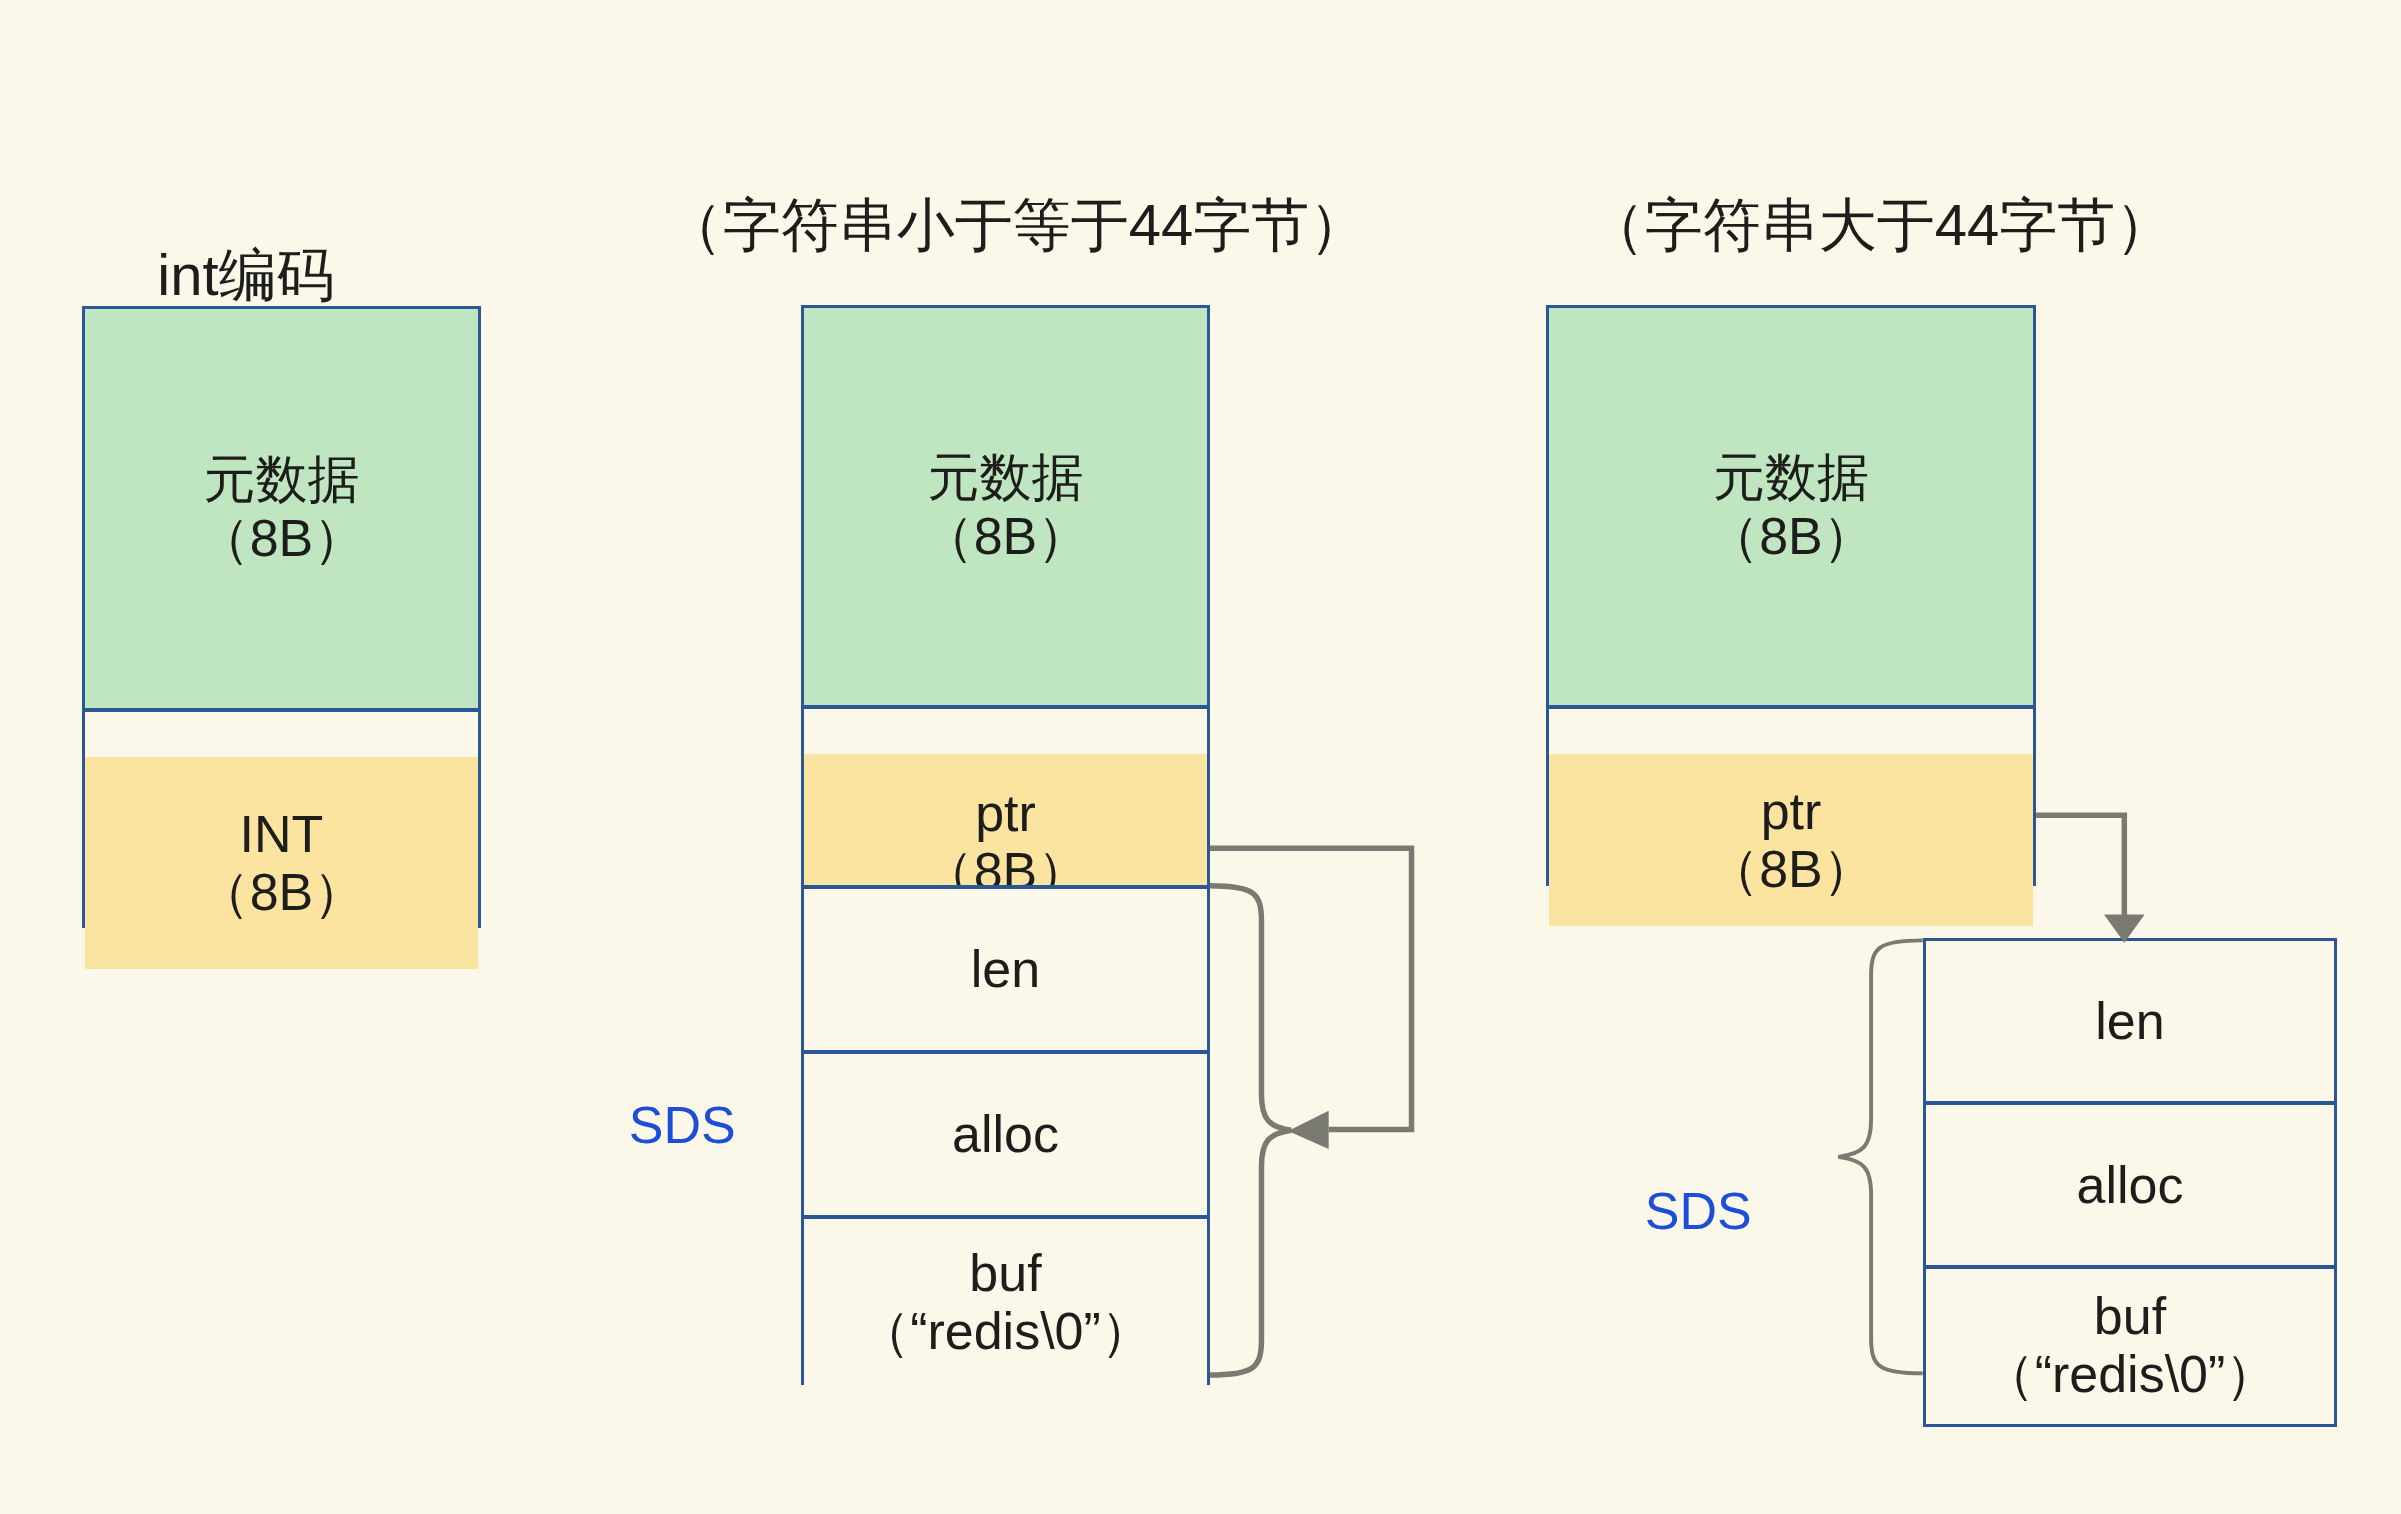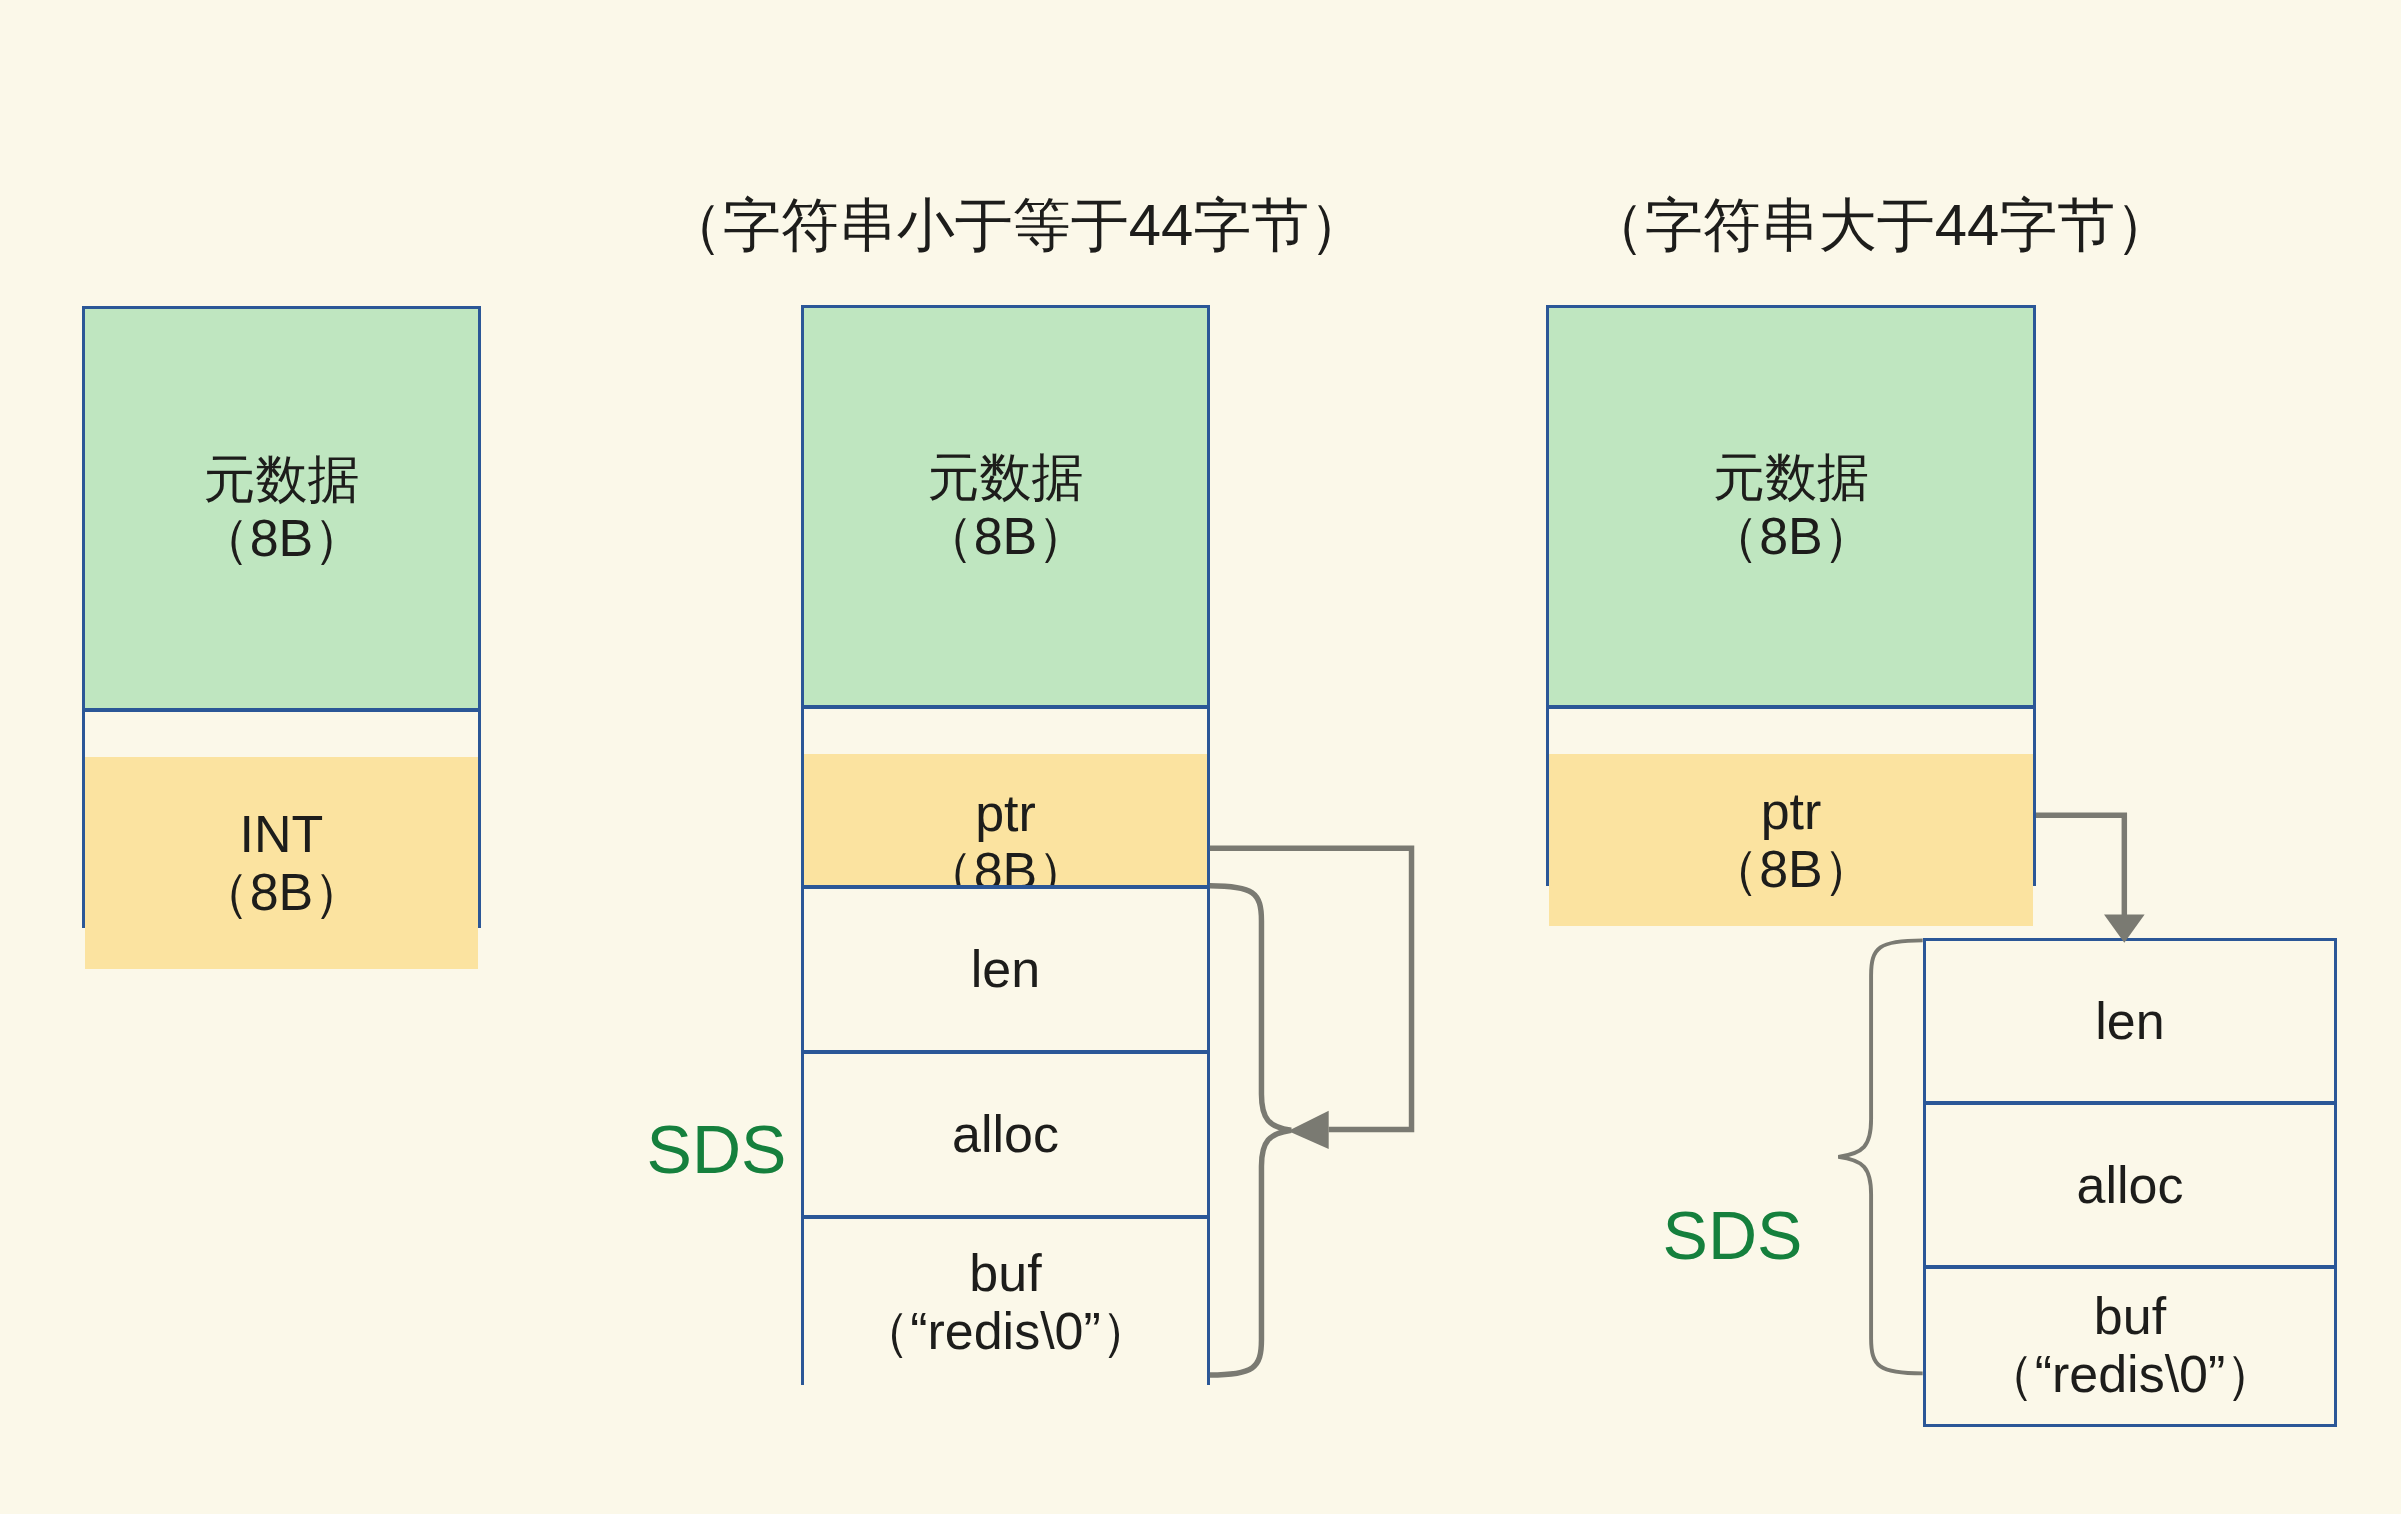--- a/index.html
+++ b/index.html
@@ -45,39 +45,42 @@
   .cell.green  { background: #bfe6c0; }
   .cell.yellow { background: #fbe3a0; margin-top: 45px; }
   .cell.plain  { background: #fbf8e9; }
   .divider {
     position: absolute;
     background: #2b5797;
     height: 3.9px;
   }
   .sds-label {
     position: absolute;
-    color: #15803d;
-    font-size: 68px;
+    color: #1d4ed8;
+    font-size: 52px;
     line-height: 1;
     white-space: pre;
   }
   svg.overlay {
     position: absolute;
     left: 0;
     top: 0;
     width: 2401px;
     height: 1515px;
     pointer-events: none;
   }
 </style>
 </head>
 <body>
 
 <div id="canvas">
 
+  <div class="col-title" style="left:43px; top:109px; width:406px;">
+    <div>int编码</div>
+  </div>
 
   <div class="box" style="left:82px; top:306px; width:399px; height:622px;">
     <div class="cell green" style="left:0; top:0; width:100%; height:399px;">
       <span>元数据</span>
       <span>（8B）</span>
     </div>
     <div class="divider" style="left:0; top:399px; width:100%;"></div>
     <div class="cell yellow" style="left:0; top:403px; width:100%; height:212px;">
       <span>INT</span>
       <span>（8B）</span>

